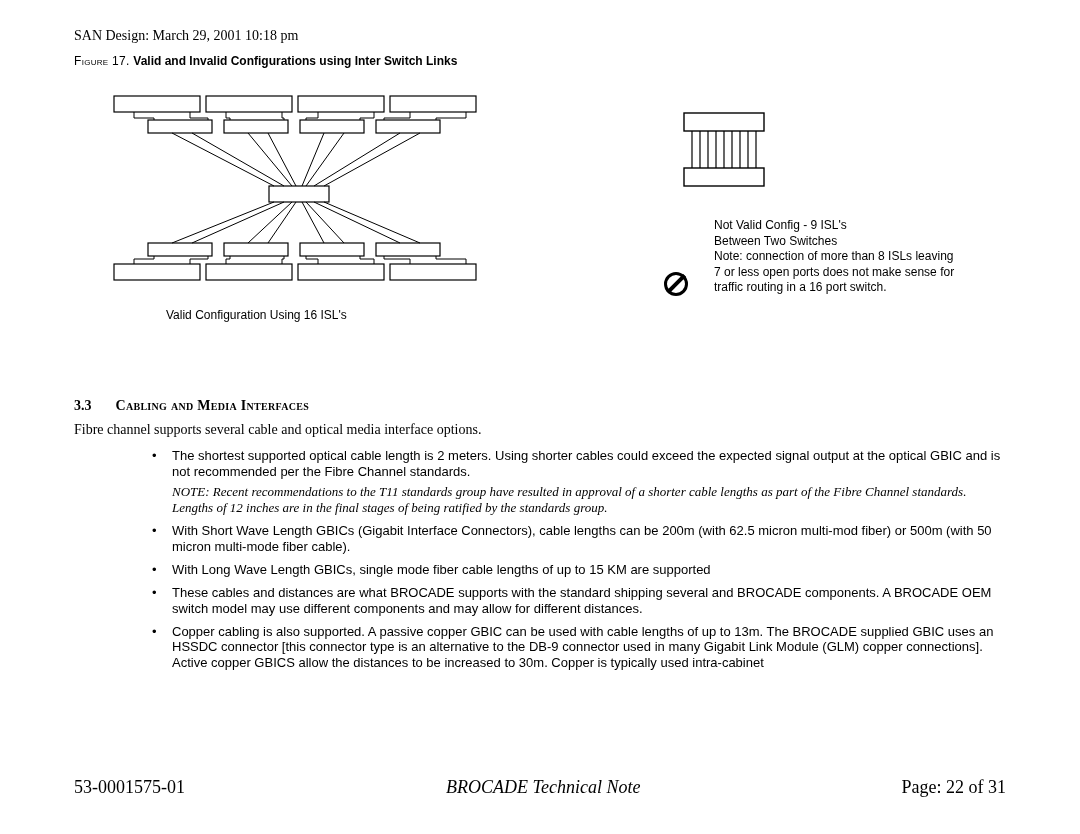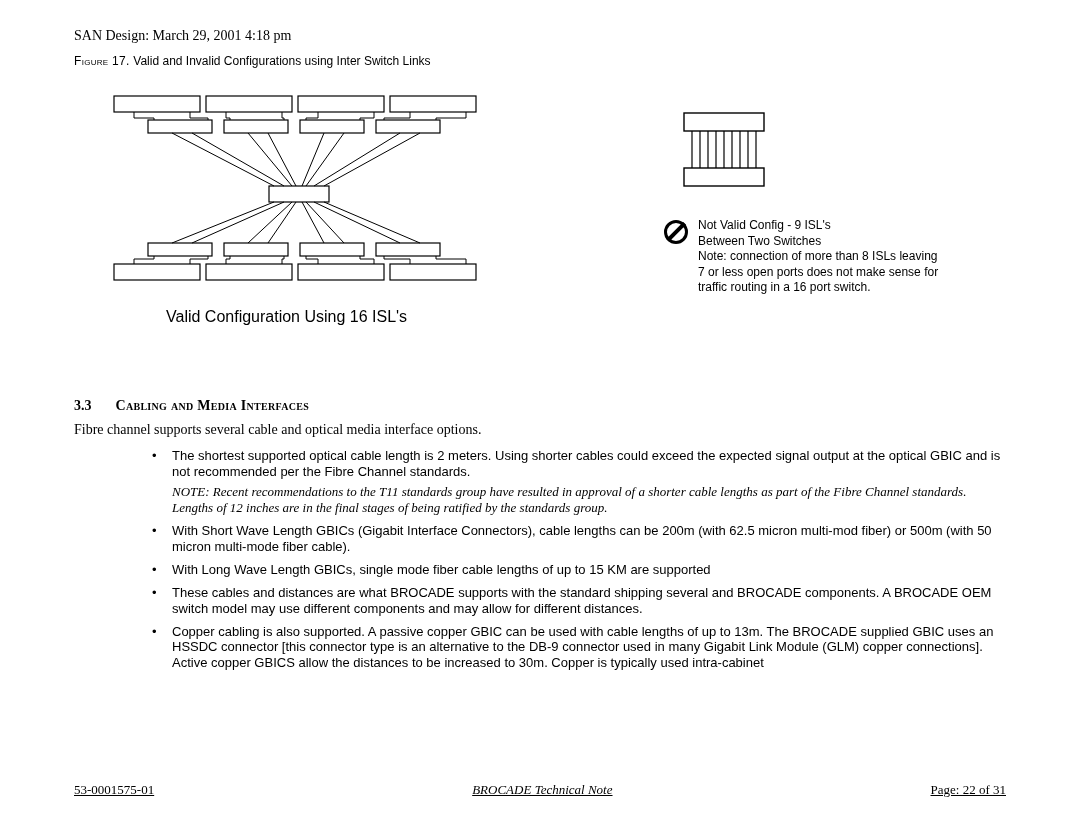--- a/index.html
+++ b/index.html
@@ -25,44 +25,44 @@
   .fig-caption {
     margin-top: 6px;
     font-family: Arial, Helvetica, sans-serif;
     font-size: 12px;
   }
   .fig-caption .pre {
     font-variant: small-caps;
     letter-spacing: 0.3px;
   }
   .fig-caption .bold {
-    font-weight: normal;
+    font-weight: bold;
   }
 
   .figure-area {
     position: relative;
     height: 320px;
     margin-top: 10px;
   }
 
   .valid-caption {
     position: absolute;
     left: 92px;
     top: 230px;
     font-family: Arial, Helvetica, sans-serif;
-    font-size: 16px;
+    font-size: 12px;
   }
 
   .right-note {
     position: absolute;
     left: 590px;
     top: 140px;
     display: flex;
-    align-items: flex-start;
-    gap: 10px;
+    align-items: flex-end;
+    gap: 26px;
     width: 335px;
   }
   .right-note .text {
     font-family: Arial, Helvetica, sans-serif;
     font-size: 12px;
     line-height: 1.3;
   }
   .prohibit {
     width: 24px;
     height: 24px;
@@ -145,33 +145,32 @@
   }
 
   .footer {
     position: absolute;
     left: 74px;
     right: 74px;
     bottom: 36px;
     display: flex;
     justify-content: space-between;
     align-items: baseline;
-    font-size: 13px;
-    text-decoration: underline;
+    font-size: 18px;
   }
   .footer .mid {
     font-style: italic;
     text-align: right;
   }
 </style>
 </head>
 <body>
 
 <div class="page">
-  <div class="header-line">SAN Design:  March 29, 2001 4:18 pm</div>
+  <div class="header-line">SAN Design:  March 29, 2001 10:18 pm</div>
 
   <div class="fig-caption">
     <span class="pre">Figure  17. </span><span class="bold">Valid and Invalid Configurations using Inter Switch Links</span>
   </div>
 
   <div class="figure-area">
 
     <svg class="left-svg" width="430" height="230">
       <g fill="#fff" stroke="#000" stroke-width="1.2">
 

